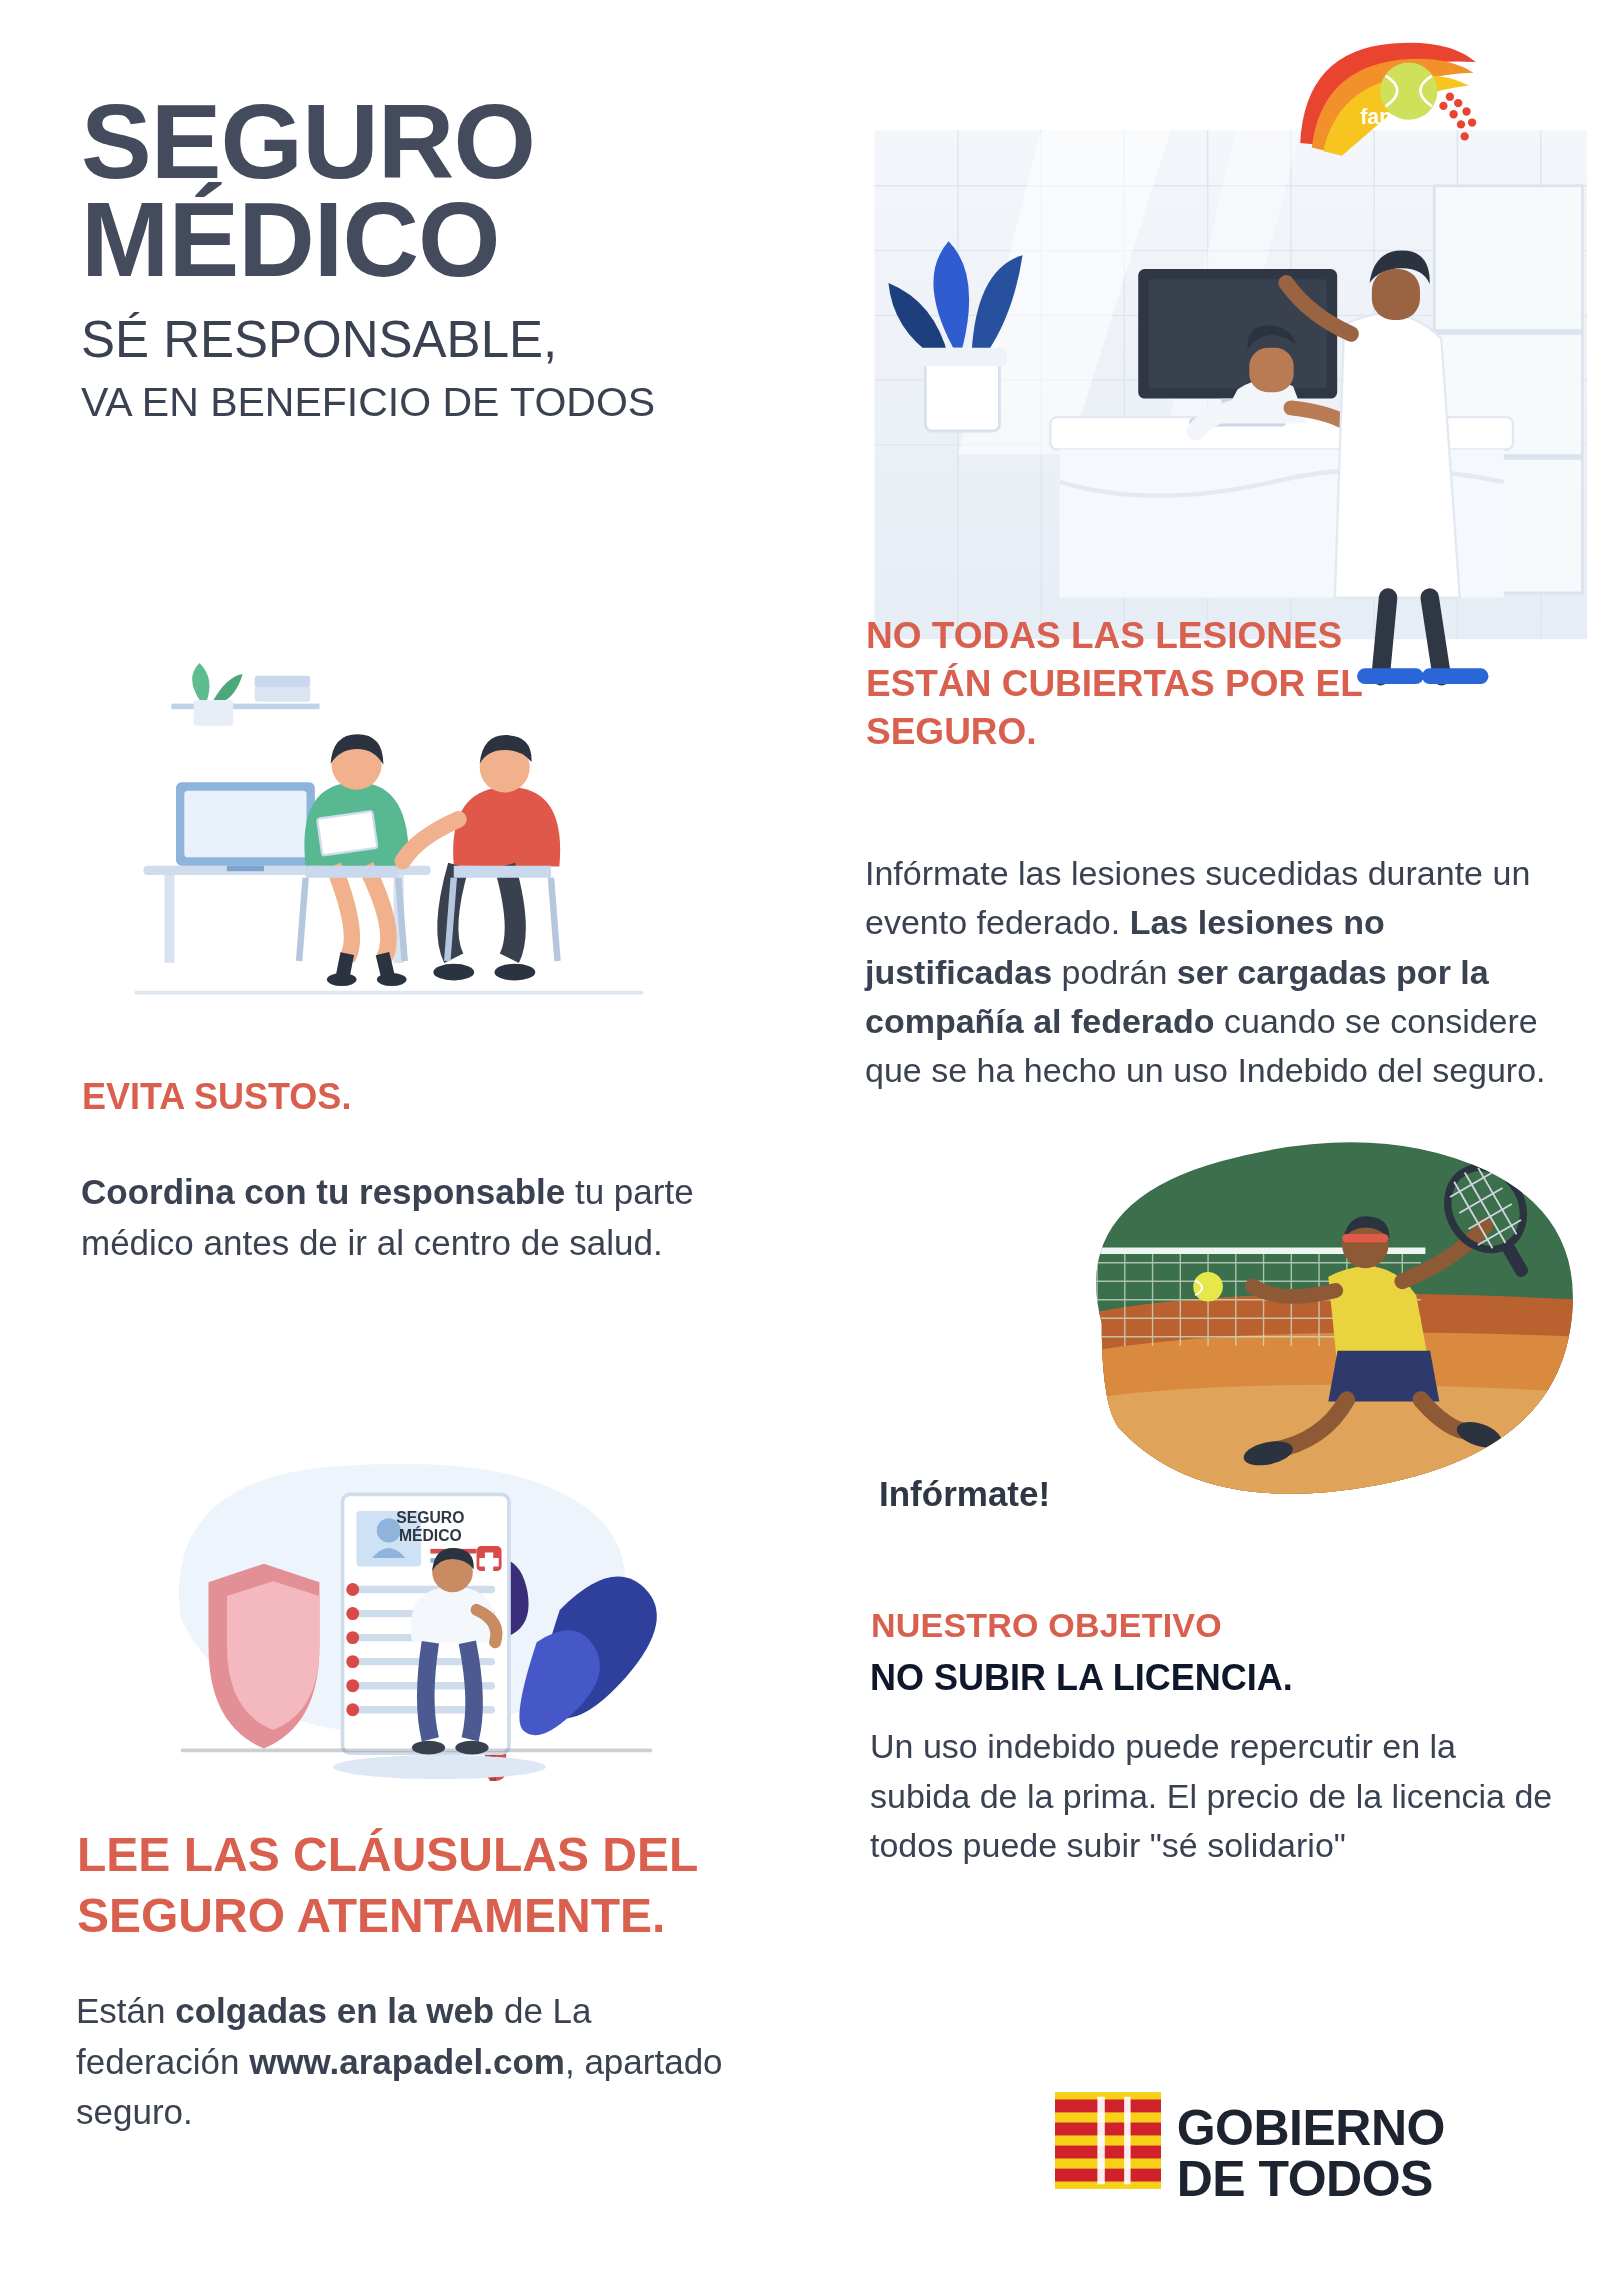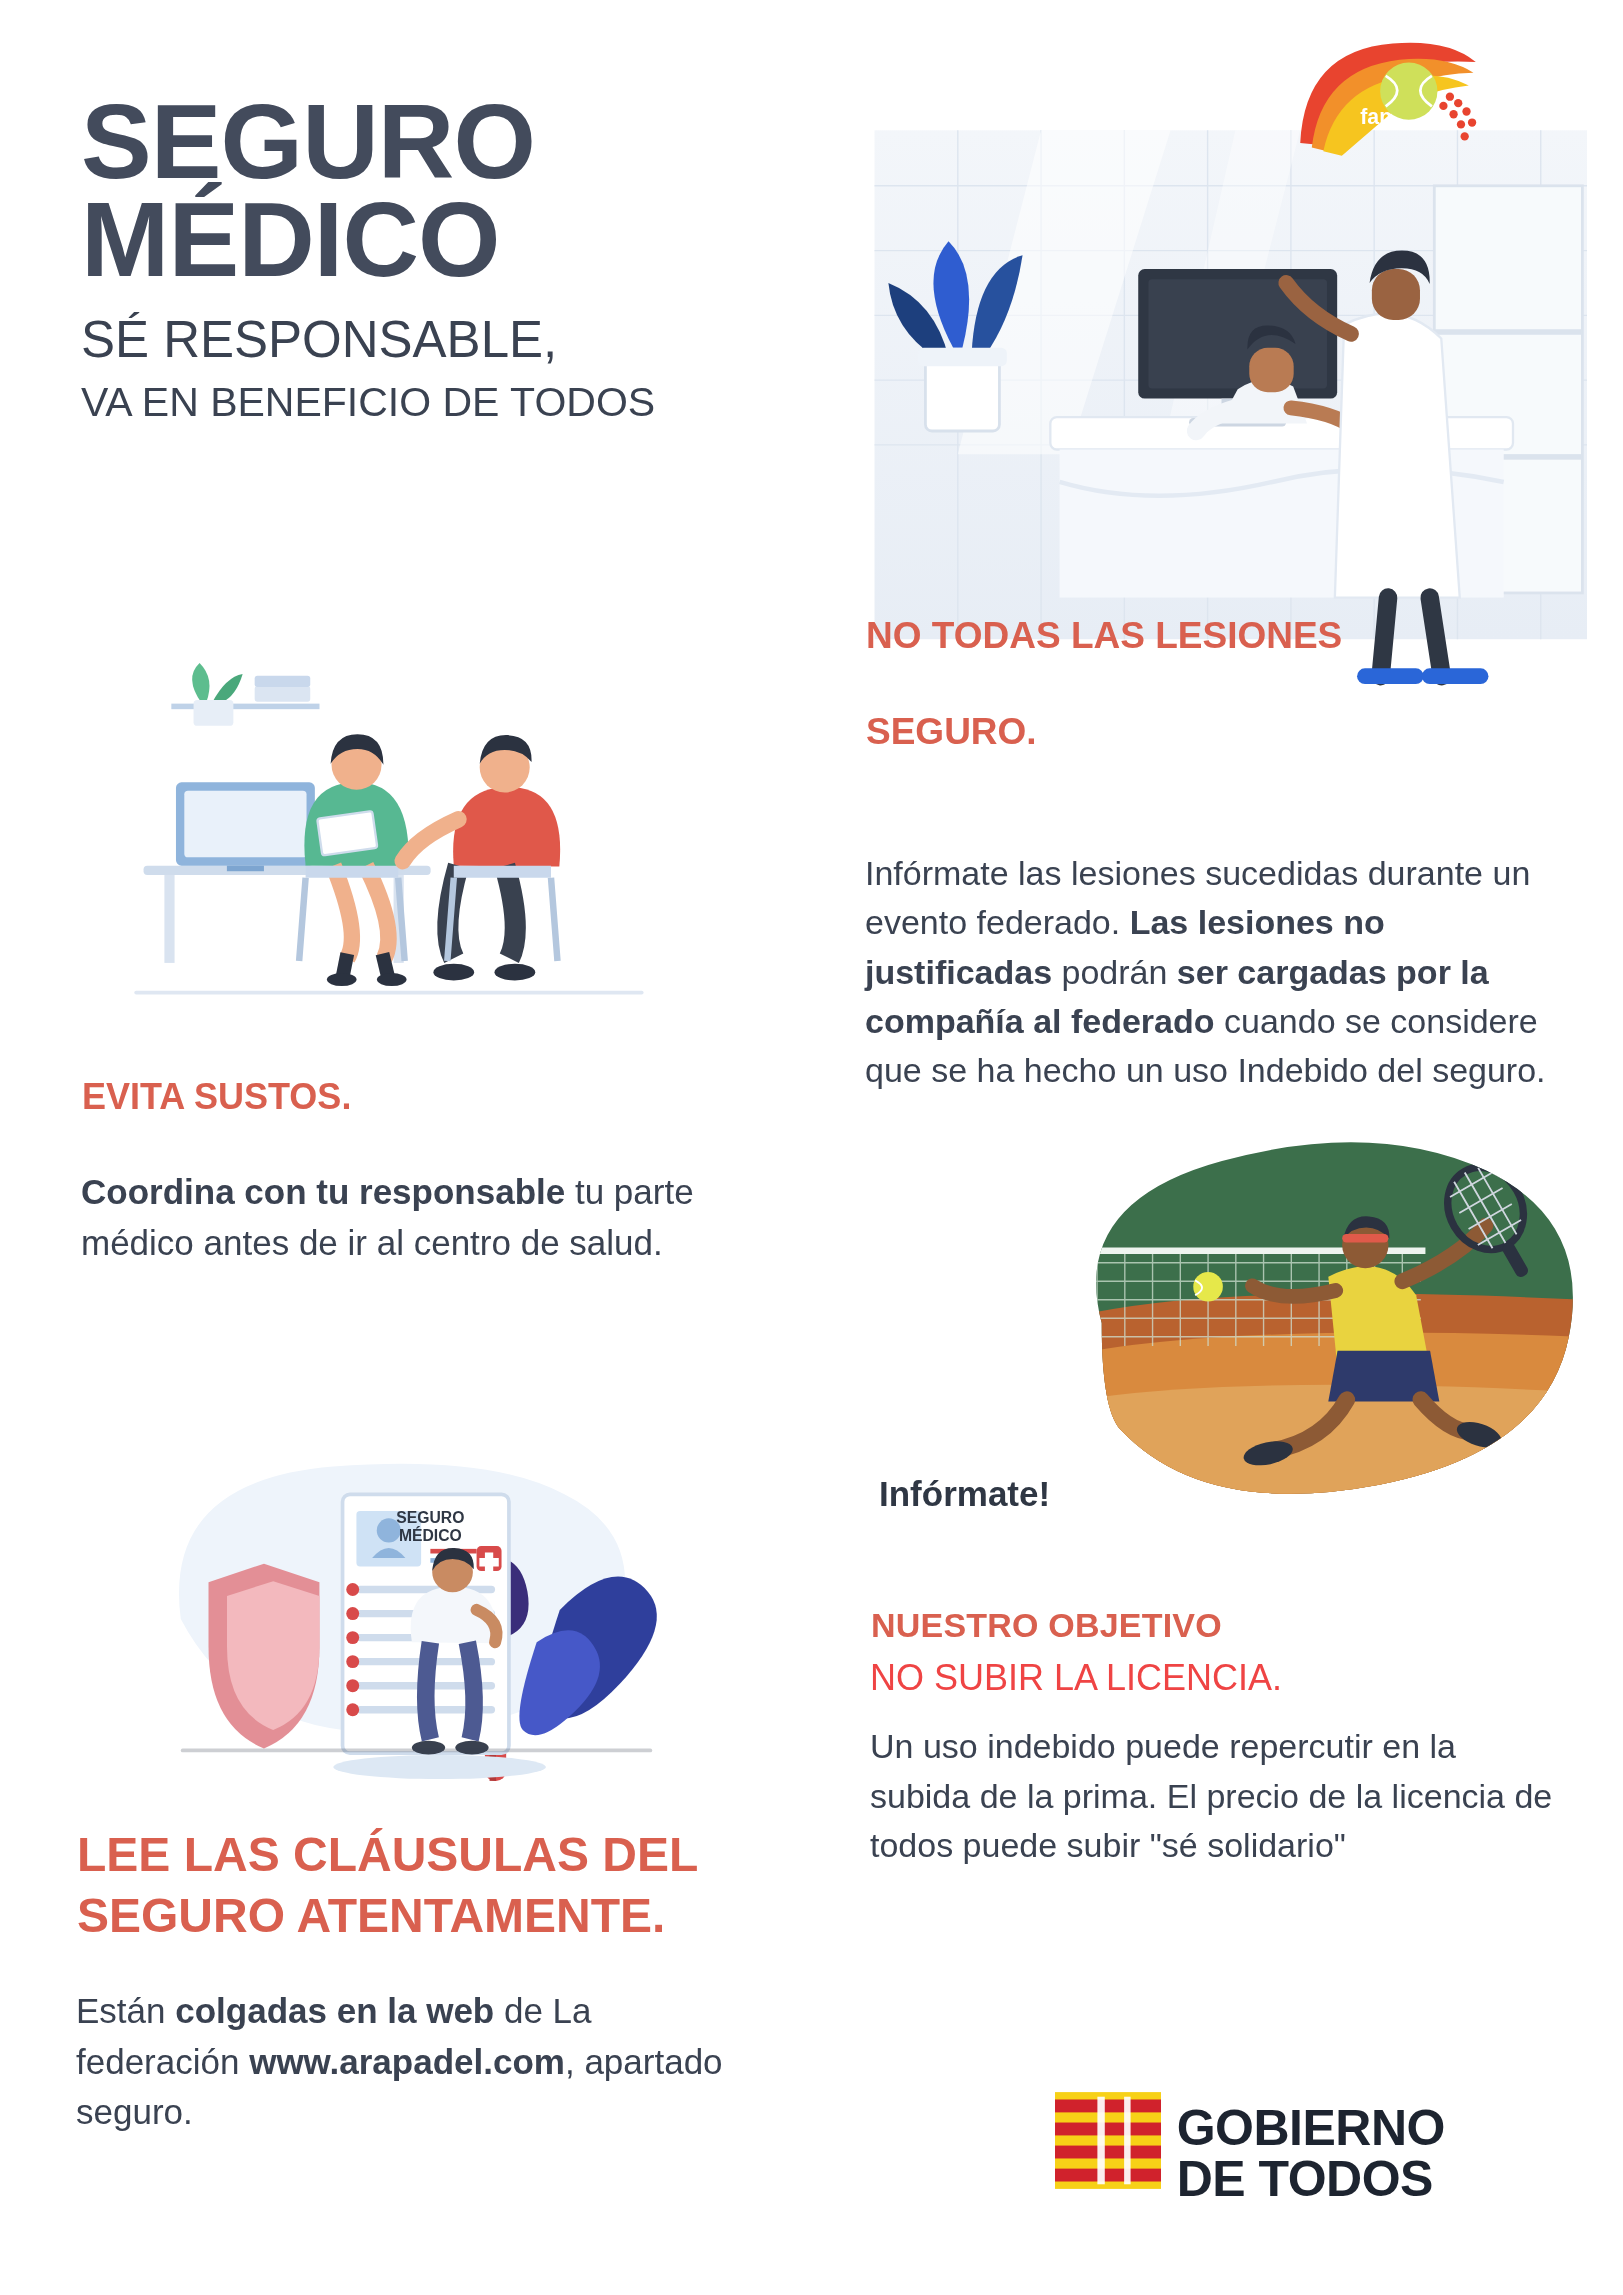--- a/index.html
+++ b/index.html
@@ -54,22 +54,22 @@
 
   
   .head-red {
     color: #d9604f;
     font-weight: 800;
     font-size: 35px;
     line-height: 1.25;
     margin: 1px;
   }
   .head-dark {
-    color: #ef4444;
-    font-weight: 400;
+    color: #0f172a;
+    font-weight: 700;
     font-size: 36px;
     line-height: 1.25;
     margin: 0;
   }
   .body-text {
     font-size: 32px;
     line-height: 1.42;
     color: #3a4251;
     margin: 0;
   }
@@ -358,21 +358,21 @@
       <span>SEGURO ATENTAMENTE.</span>
     </div>
     <div id="lee-body" class="body-text">
       <span>Están </span><b>colgadas en la web</b><span> de La federación  </span><span class="url">www.arapadel.com</span><span>, apartado seguro.</span>
     </div>
   </div>
 
   <div id="no-todas">
     <div class="head-red">
       <span>NO TODAS LAS LESIONES</span><br>
-      <br>
+      <span>ESTÁN CUBIERTAS POR EL</span><br>
       <span>SEGURO.</span>
     </div>
   </div>
 
   <div id="padel-scene">
     <svg viewBox="0 0 1110 800" width="514" height="370">
       <defs>
         <clipPath id="blob">
           <path d="M70 430 q-70 -260 260 -350 q330 -90 570 20 q230 110 180 360 q-50 250 -410 320 q-380 72 -560 -120 q-40 -44 -40 -230z"></path>
         </clipPath>

